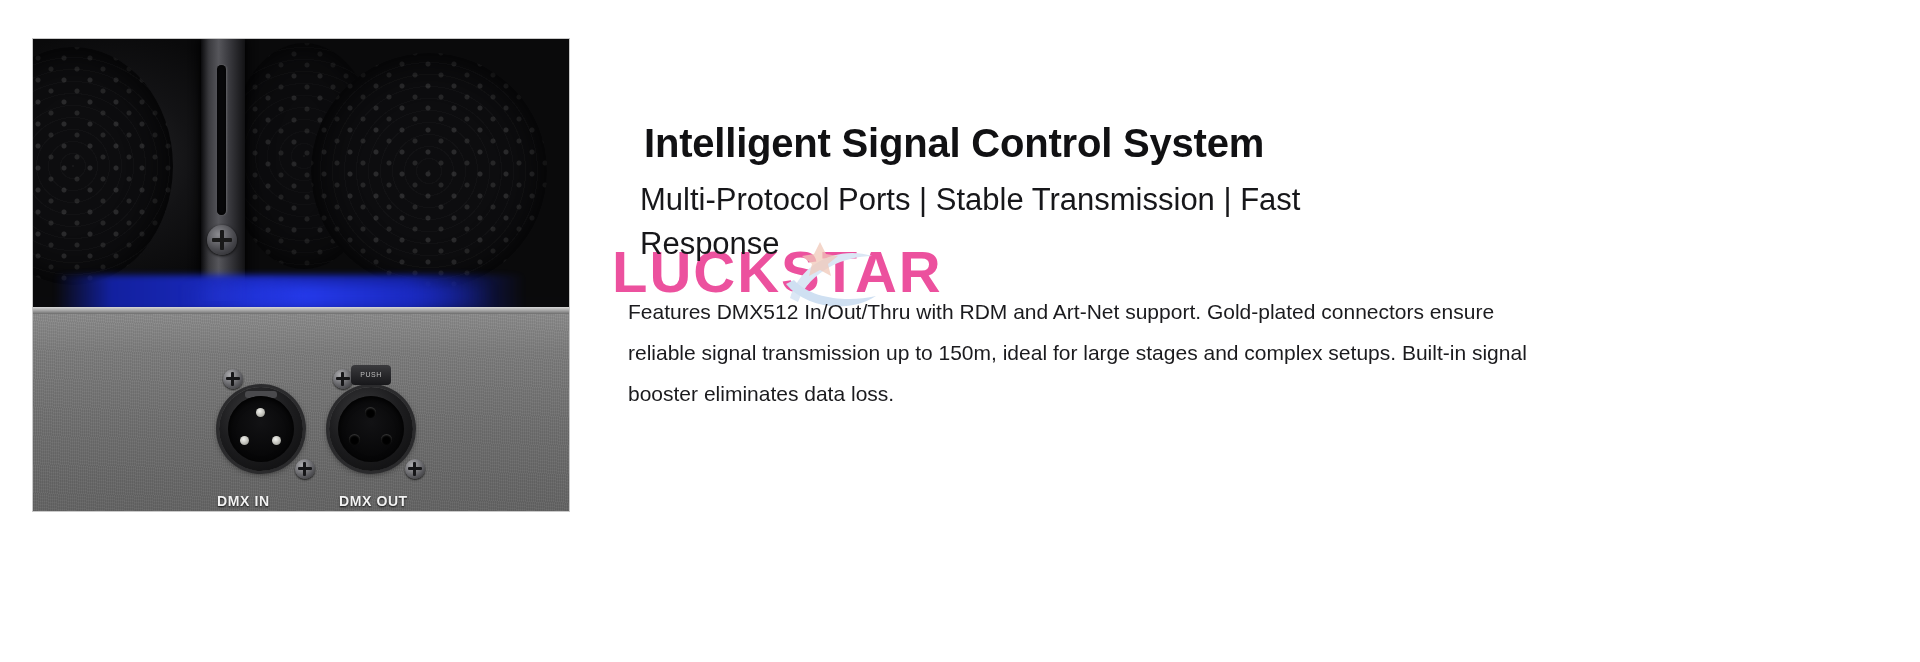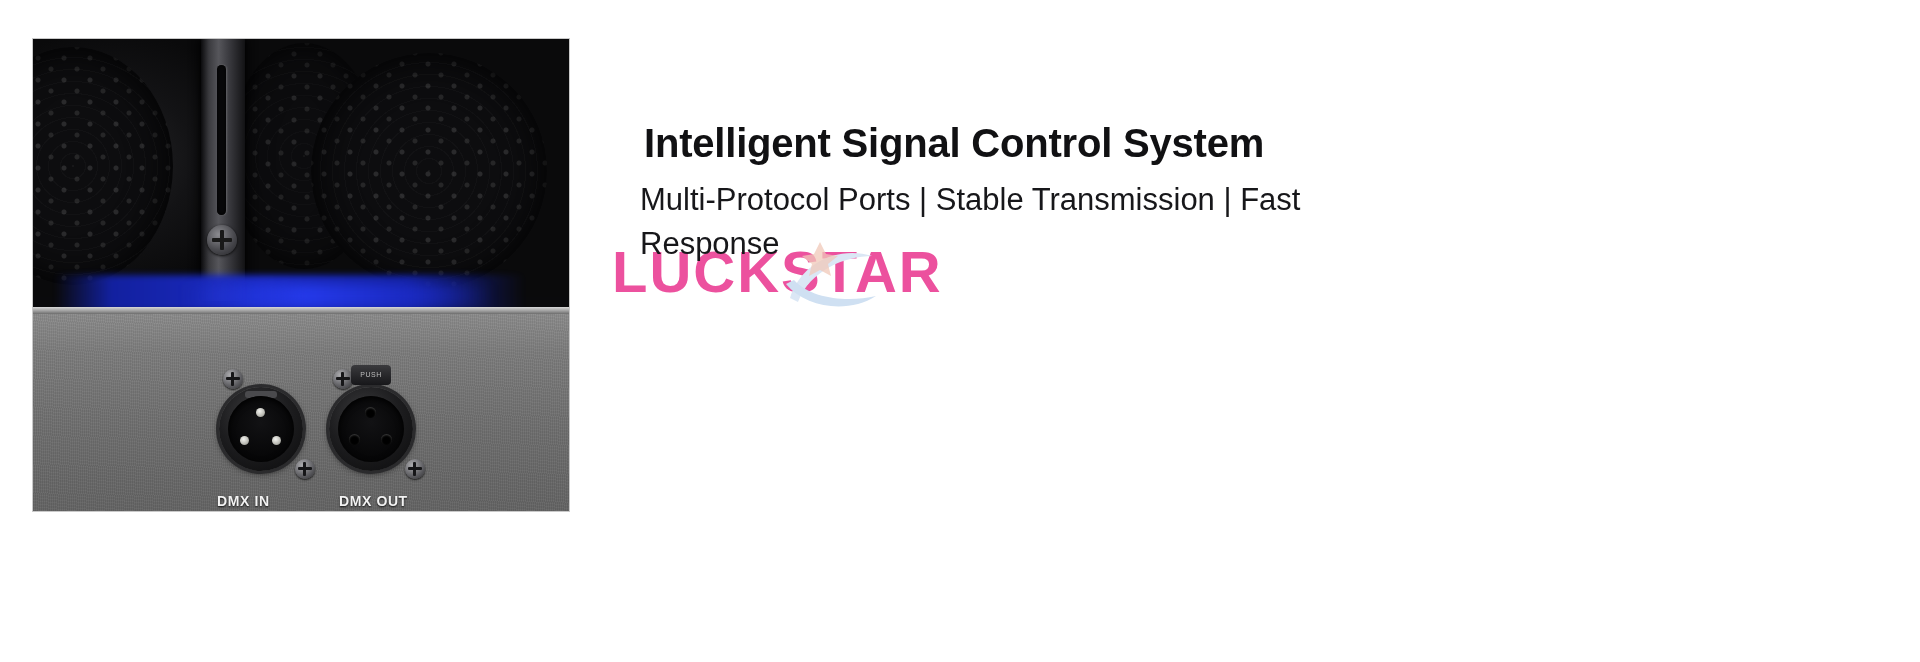--- a/index.html
+++ b/index.html
@@ -390,15 +390,16 @@
     <svg class="watermark-swoosh" viewBox="0 0 104 82">
       <path d="M10 58 C 22 20, 62 6, 92 16 C 66 16, 30 30, 18 62 Z" fill="#dbe7f5"></path>
       <path d="M6 44 C 26 68, 68 74, 96 56 C 70 62, 32 60, 14 40 Z" fill="#cfe0f2"></path>
       <path d="M40 2 L 46 14 L 58 16 L 48 24 L 51 36 L 40 30 L 29 36 L 32 24 L 22 16 L 34 14 Z" fill="#f0c8b8" opacity="0.75"></path>
     </svg>
   </div>
 
   <div class="content">
     <h1 class="headline">Intelligent Signal Control System</h1>
     <h2 class="subhead">Multi-Protocol Ports | Stable Transmission | Fast Response</h2>
+    <p class="body-copy">Features DMX512 In/Out/Thru with RDM and Art-Net support. Gold-plated connectors ensure reliable signal transmission up to 150m, ideal for large stages and complex setups. Built-in signal booster eliminates data loss.</p>
   </div>
 
 </div>
 
 </body></html>

